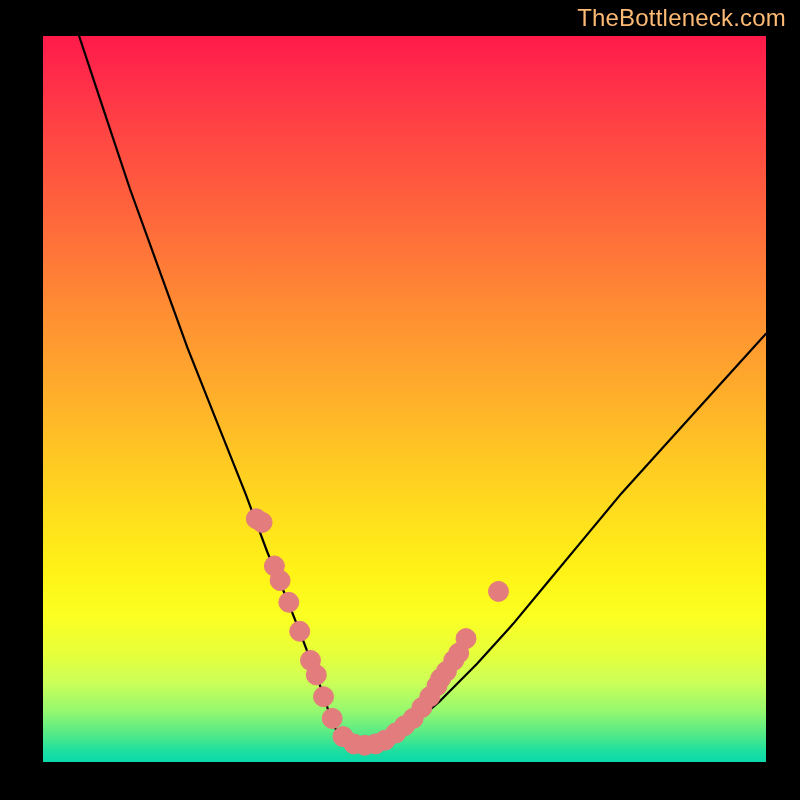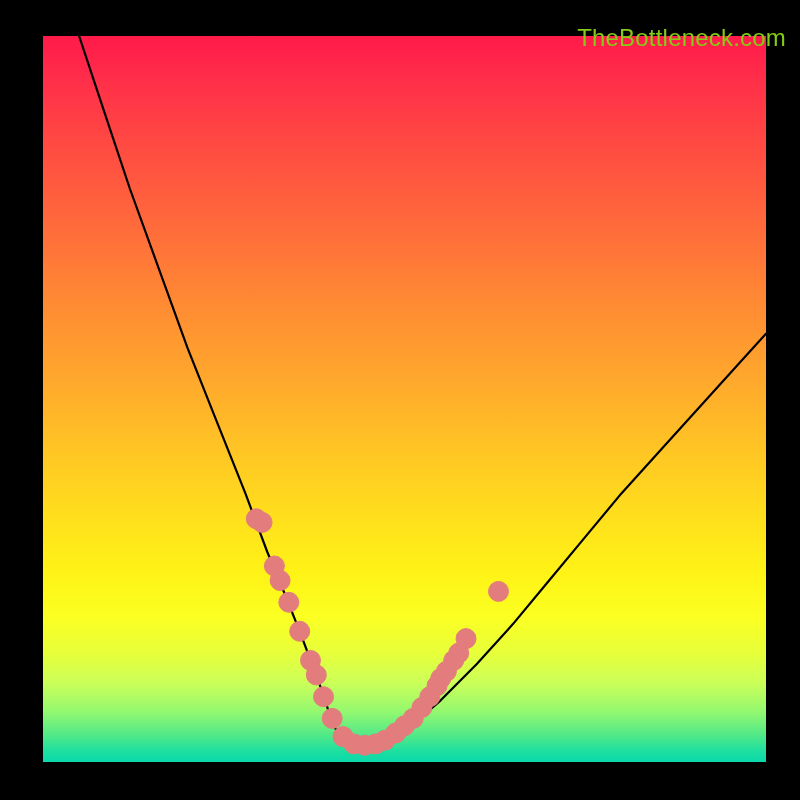--- a/index.html
+++ b/index.html
@@ -44,26 +44,26 @@
   #curve-svg {
     position: absolute;
     left: 0;
     top: 0;
     width: 723px;
     height: 726px;
     display: block;
   }
   .watermark {
     position: absolute;
-    top: 24px;
+    top: 4px;
     right: 14px;
     font-family: Arial, Helvetica, sans-serif;
     font-size: 24px;
     font-weight: 400;
-    color: #84cc16;
+    color: #fdba74;
     letter-spacing: 0.2px;
   }
 </style>
 </head>
 <body>
 
 <div class="chart-container">
   <div class="plot-area">
     <svg id="curve-svg" viewBox="0 0 723 726" preserveAspectRatio="none">
       <polyline id="curve-path" fill="none" stroke-width="2.2" stroke-linejoin="round" stroke-linecap="round" points="36.1,0.0 57.8,65.3 86.8,152.5 115.7,232.3 144.6,312.2 173.5,384.8 202.4,457.4 224.1,515.5 242.2,559.0 256.7,595.3 269.0,628.0 278.4,653.4 285.6,675.2 292.8,693.3 300.0,704.2 307.3,710.0 316.7,711.5 329.0,710.0 347.0,704.2 368.7,689.7 397.7,664.3 433.8,628.0 469.9,588.1 506.1,544.5 542.3,500.9 578.4,457.4 614.5,417.4 650.7,377.5 686.9,337.6 723.0,297.7" stroke="#000000"></polyline>

